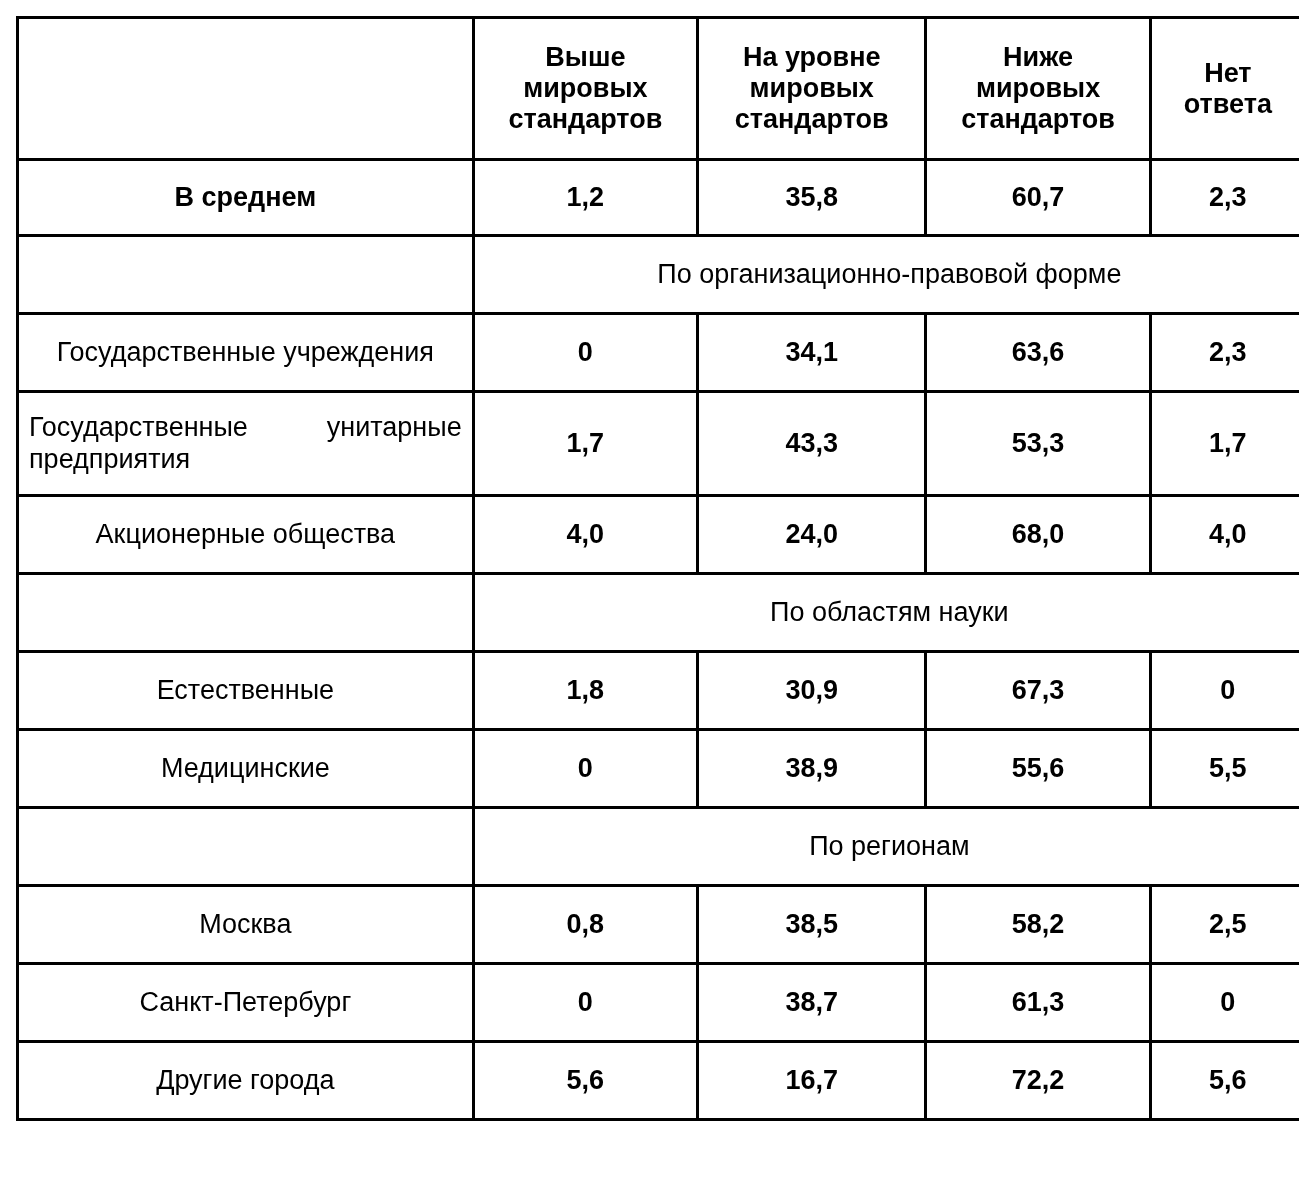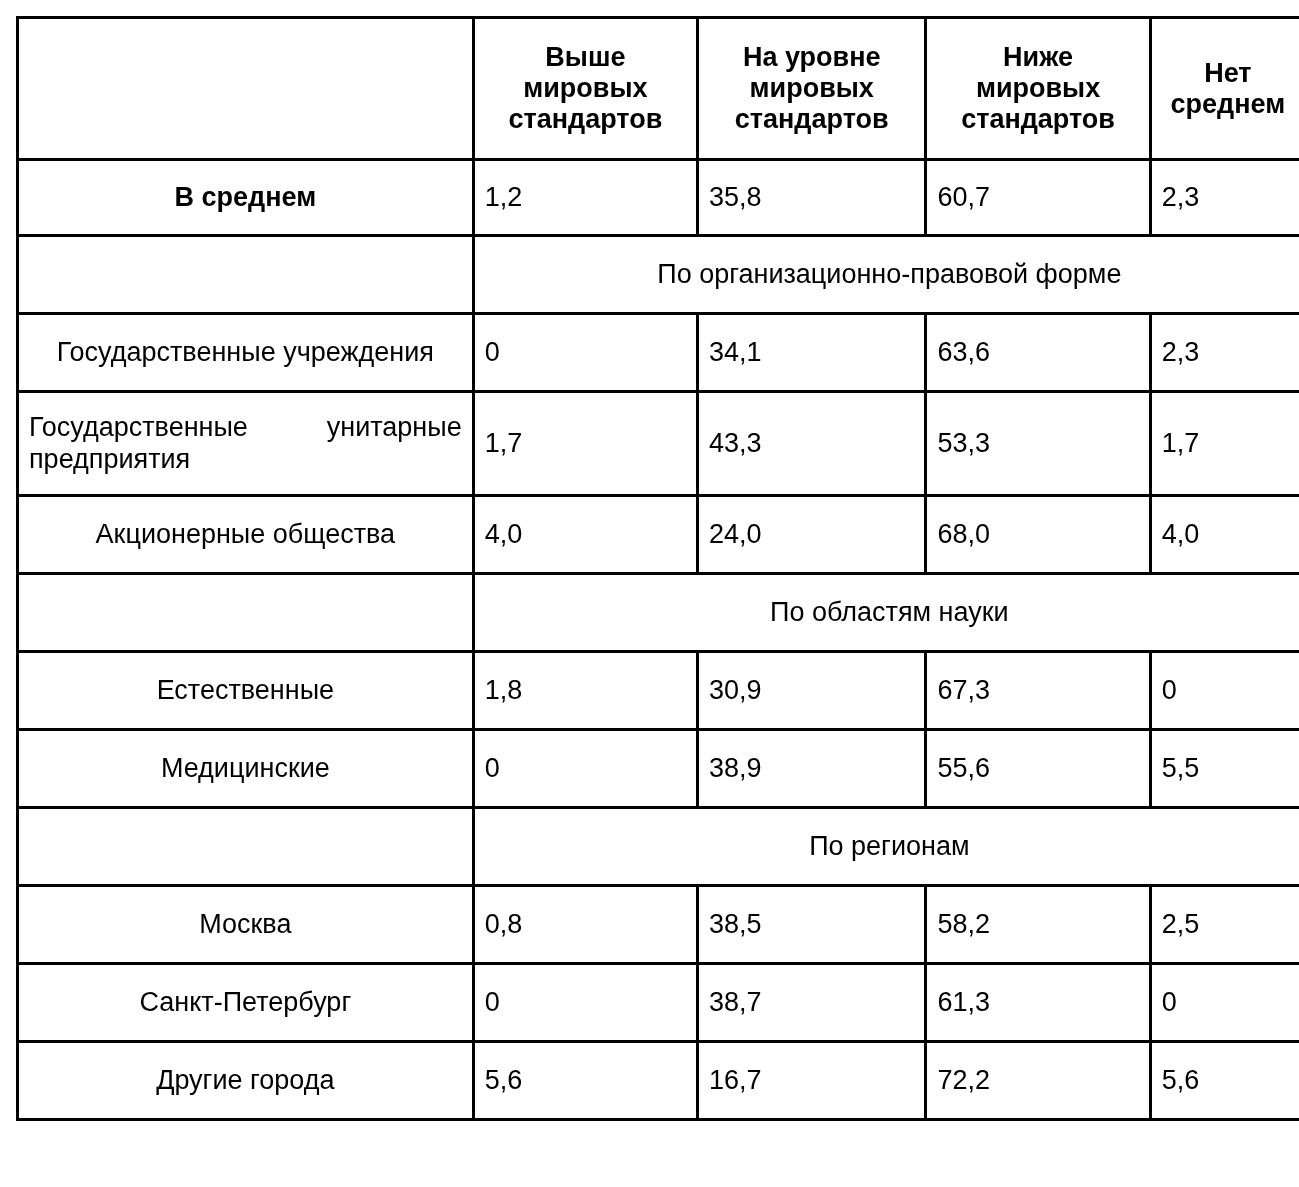--- a/index.html
+++ b/index.html
@@ -53,21 +53,23 @@
     text-align: center;
     font-size: 28px;
     line-height: 1.15;
   }
   .rowlabel.bold { font-weight: bold; }
   .rowlabel.justify {
     text-align: justify;
     text-align-last: justify;
   }
   .num {
+    text-align: center;
     font-size: 28px;
+    font-weight: bold;
   }
   .section-cell {
     text-align: center;
     font-weight: normal;
     font-size: 28px;
     padding: 14px 6px;
   }
   .h-row td { height: 142px; }
   .avg-row td { height: 76px; }
   .sec-row td { height: 78px; }
@@ -99,21 +101,21 @@
           <div>мировых</div>
           <div>стандартов</div>
         </td>
         <td class="hdr-cell">
           <div>Ниже</div>
           <div>мировых</div>
           <div>стандартов</div>
         </td>
         <td class="hdr-cell">
           <div>Нет</div>
-          <div>среднем</div>
+          <div>ответа</div>
         </td>
       </tr>
 
       <tr class="avg-row">
         <td class="rowlabel bold">В среднем</td>
         <td class="num">1,2</td>
         <td class="num">35,8</td>
         <td class="num">60,7</td>
         <td class="num">2,3</td>
       </tr>

